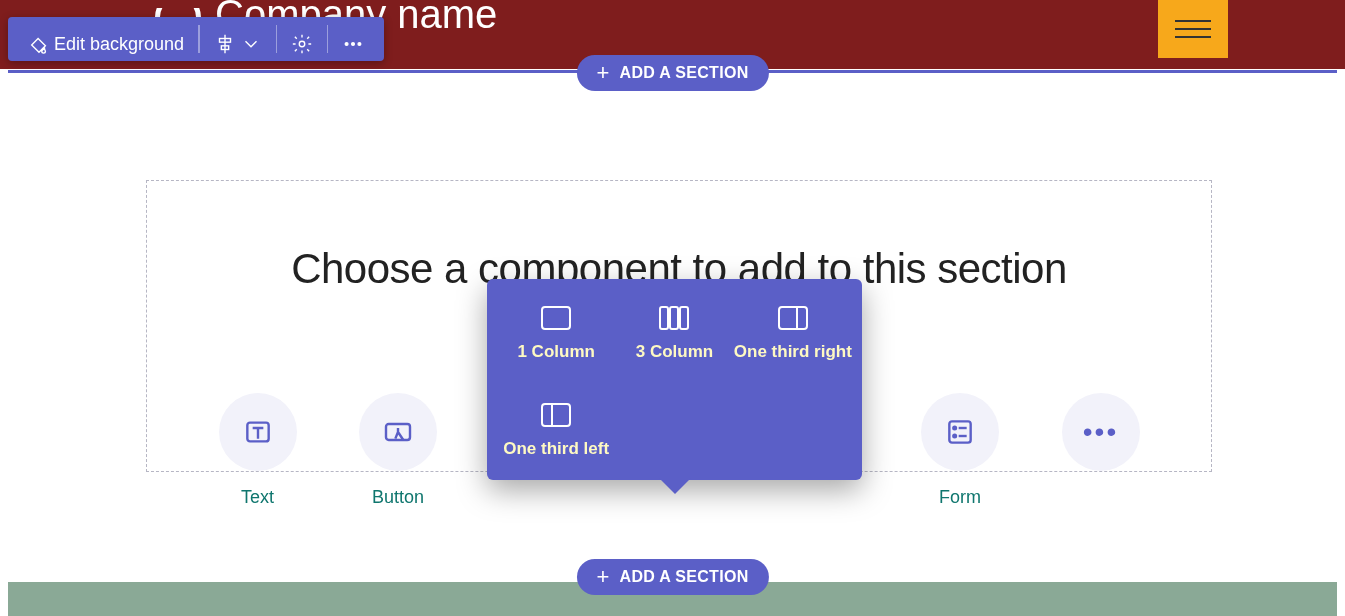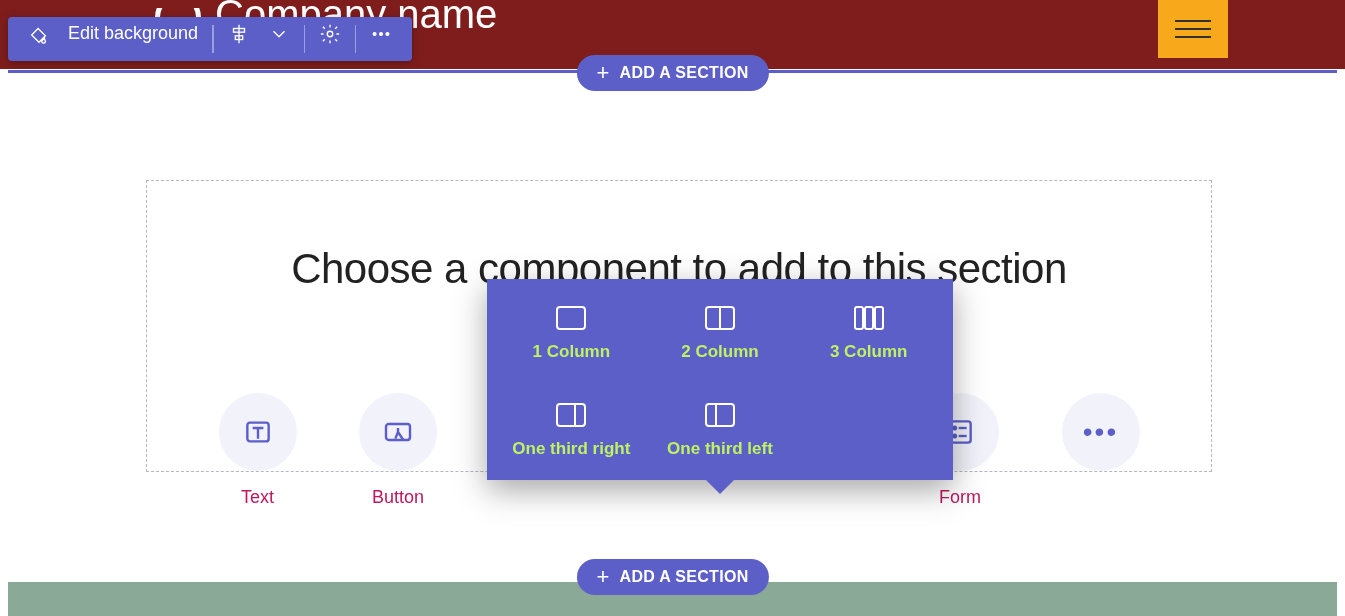--- a/index.html
+++ b/index.html
@@ -54,22 +54,22 @@
     display: flex;
     align-items: center;
     color: #fff;
     border-radius: 4px;
     padding: 0 6px;
     z-index: 5;
     box-shadow: 0 2px 8px rgba(0,0,0,0.3);
   }
   .toolbar-item {
     display: flex;
-    align-items: flex-start;
-    gap: 18px;
+    align-items: flex-end;
+    gap: 4px;
     padding: 0 14px;
     height: 32px;
     font-size: 18px;
     white-space: nowrap;
   }
   .toolbar-divider {
     width: 1px;
     height: 28px;
     background: rgba(255,255,255,0.4);
   }
@@ -148,33 +148,33 @@
     width: 78px;
     height: 78px;
     border-radius: 50%;
     background: #F2F2FA;
     display: flex;
     align-items: center;
     justify-content: center;
   }
   .chip-circle svg { width: 32px; height: 32px; stroke: #5B5FC7; fill: none; stroke-width: 1.8; }
   .chip-dots { color: #5B5FC7; font-size: 28px; letter-spacing: 2px; line-height: 0.5; }
-  .chip-label { font-size: 18px; color: #be185d; }
+  .chip-label { font-size: 18px; color: #0f766e; }
 
   
   .layout-popover {
     position: absolute;
     top: 279px;
     left: 487px;
-    width: 466px;
+    width: 375px;
     background: #5B5FC7;
-    border-radius: 0;
+    border-radius: 6px;
     box-shadow: 0 10px 30px rgba(0,0,0,0.35);
     z-index: 10;
-    color: #bef264;
+    color: #fef9c3;
   }
   .layout-popover::after {
     content: "";
     position: absolute;
     bottom: -14px;
     left: 50%;
     transform: translateX(-50%);
     border-left: 16px solid transparent;
     border-right: 16px solid transparent;
     border-top: 16px solid #5B5FC7;
@@ -336,27 +336,20 @@
 <div class="layout-popover">
   <div class="layout-grid">
     <div class="layout-opt">
       <svg viewBox="0 0 32 26">
           <rect x="2" y="2" width="28" height="22" rx="3"></rect>
         </svg>
       <div class="layout-opt-label">1 Column</div>
     </div>
     <div class="layout-opt">
       <svg viewBox="0 0 32 26">
-          <rect x="2" y="2" width="28" height="22" rx="3"></rect>
-          <line x1="16" y1="2" x2="16" y2="24"></line>
-        </svg>
-      <div class="layout-opt-label">2 Column</div>
-    </div>
-    <div class="layout-opt">
-      <svg viewBox="0 0 32 26">
           <rect x="2" y="2" width="8" height="22" rx="2"></rect>
           <rect x="12" y="2" width="8" height="22" rx="2"></rect>
           <rect x="22" y="2" width="8" height="22" rx="2"></rect>
         </svg>
       <div class="layout-opt-label">3 Column</div>
     </div>
     <div class="layout-opt">
       <svg viewBox="0 0 32 26">
           <rect x="2" y="2" width="28" height="22" rx="3"></rect>
           <line x1="20" y1="2" x2="20" y2="24"></line>

